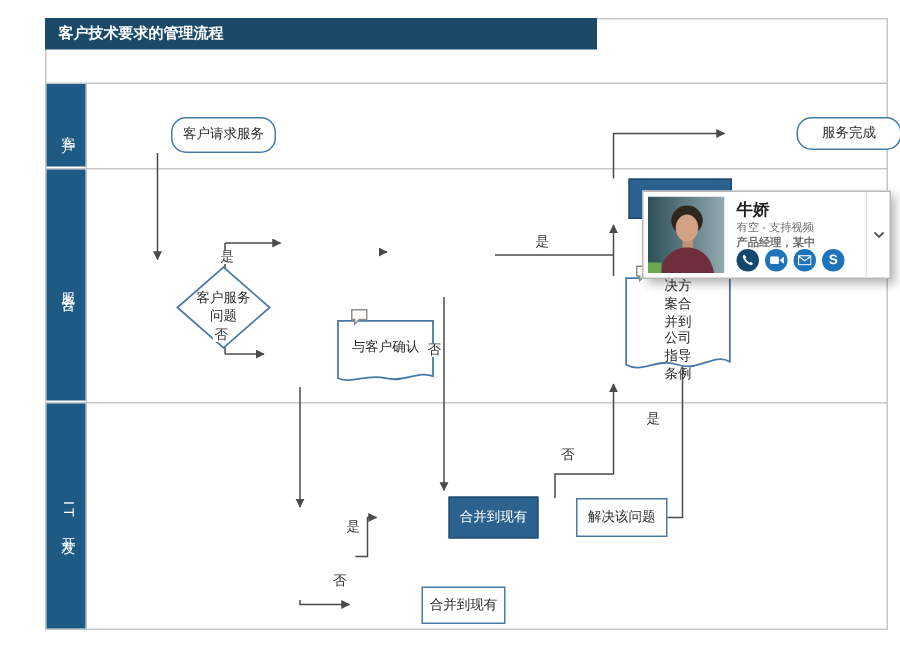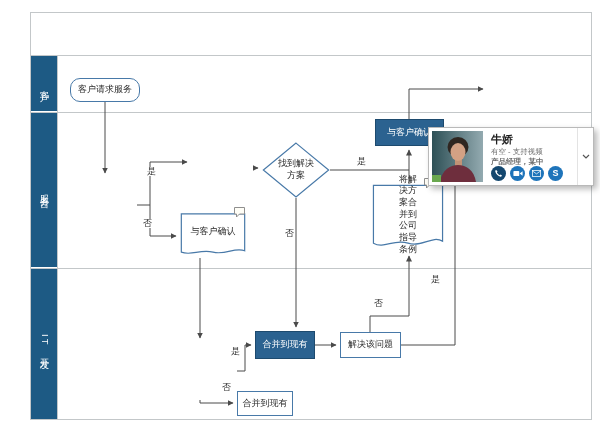--- a/index.html
+++ b/index.html
@@ -8,21 +8,21 @@
   svg.layer{position:absolute;left:0;top:0;z-index:1;}
   .fr{stroke:#c3c7c9;fill:none;stroke-width:1;}
   .conn{stroke:#4a4a4a;fill:none;stroke-width:1;}
   .titlebar{position:absolute;left:30px;top:12px;width:368px;height:21px;z-index:2;
             background:var(--header,#1b4a68);color:#fff;font-size:10px;font-weight:bold;
             line-height:21px;padding-left:9px;box-sizing:border-box;}
   .lane-strip{position:absolute;left:31px;width:26px;z-index:2;background:var(--lane,#1d5a84);
               color:#fff;display:flex;align-items:center;justify-content:center;}
   .lane-strip span{writing-mode:vertical-rl;text-orientation:mixed;letter-spacing:2px;font-size:9.5px;}
   .shape{position:absolute;z-index:2;display:flex;align-items:center;justify-content:center;
-         text-align:center;font-size:9px;line-height:1.3;color:#2b2b2b;box-sizing:border-box;}
+         text-align:center;font-size:9px;line-height:1.3;color:#2b2b2b;box-sizing:border-box;margin-left:44px;}
   .proc{background:#fff;border:1.2px solid var(--shapeBorder,#4879a8);}
   .rounded{background:#fff;border:1.2px solid var(--shapeBorder,#4879a8);border-radius:10px;}
   .filled{background:var(--filledShape,#2b6290);border:1.2px solid #1d4a6e;color:#fff;}
   .diamond svg,.docshape svg{position:absolute;left:0;top:0;width:100%;height:100%;overflow:visible;}
   .diamond polygon,.docshape path{fill:#fff;stroke:var(--shapeBorder,#4879a8);
             stroke-width:1.2;vector-effect:non-scaling-stroke;}
   .shape .txt{position:relative;z-index:1;}
   .docshape .txt{padding-bottom:7px;}
   .elabel{position:absolute;z-index:3;font-size:9px;color:#333;background:#fff;padding:0 1px;line-height:1;}
   .bubble{position:absolute;z-index:4;width:13px;height:13px;}
@@ -71,43 +71,47 @@
       <path class="conn" d="M200,258 V338" marker-end="url(#arr)"></path>
       <path class="conn" d="M237,371 H245 V345 H251" marker-end="url(#arr)"></path>
       <path class="conn" d="M200,400 V403 H233" marker-end="url(#arr)"></path>
       <path class="conn" d="M315,345 H336" marker-end="url(#arr)"></path>
       <path class="conn" d="M401,345 H455 V131 H448" marker-end="url(#arr)"></path>
       <path class="conn" d="M370,332 V316 H409 V256" marker-end="url(#arr)"></path>
       <path class="conn" d="M409,119 V89 H483" marker-end="url(#arr)"></path>
     </g>
   </svg>
 
+  <div class="titlebar">客户技术要求的管理流程</div>
   <div class="lane-strip" style="top:56px;height:55px">
     <span>客户</span>
     </div>
   <div class="lane-strip" style="top:113px;height:154px">
     <span>服务台</span>
     </div>
   <div class="lane-strip" style="top:269px;height:150px">
     <span>IT 开发</span>
     </div>
 
   <div class="shape rounded" style="left:70px;top:78px;width:70px;height:24px">
     <span class="txt">客户请求服务</span>
     </div>
 
-
-
-
-  <div class="shape diamond" style="left:262px;top:142px;width:68px;height:56px;padding:0 13px">
+  <div class="shape rounded" style="left:487px;top:78px;width:70px;height:22px">
+    <span class="txt">服务完成</span>
+    </div>
+
+  <div class="shape diamond" style="left:73px;top:177px;width:64px;height:56px;padding:0 13px">
     <svg viewBox="0 0 100 100" preserveAspectRatio="none">
       <polygon points="50,2 98,50 50,98 2,50"></polygon>
       </svg>
-    <span class="txt">找到解决方案</span>
-    </div>
+    <span class="txt">客户服务问题</span>
+    </div>
+
+
 
   <div class="shape docshape" style="left:180px;top:213px;width:66px;height:45px">
     <svg viewBox="0 0 100 100" preserveAspectRatio="none">
       <path d="M2 2 H98 V84 C83 75 70 94 50 87 C30 80 17 96 2 87 Z"></path>
       </svg>
     <span class="txt">与客户确认</span>
     </div>
 
   <div class="shape filled" style="left:375px;top:119px;width:69px;height:27px">
     <span class="txt">与客户确认</span>

